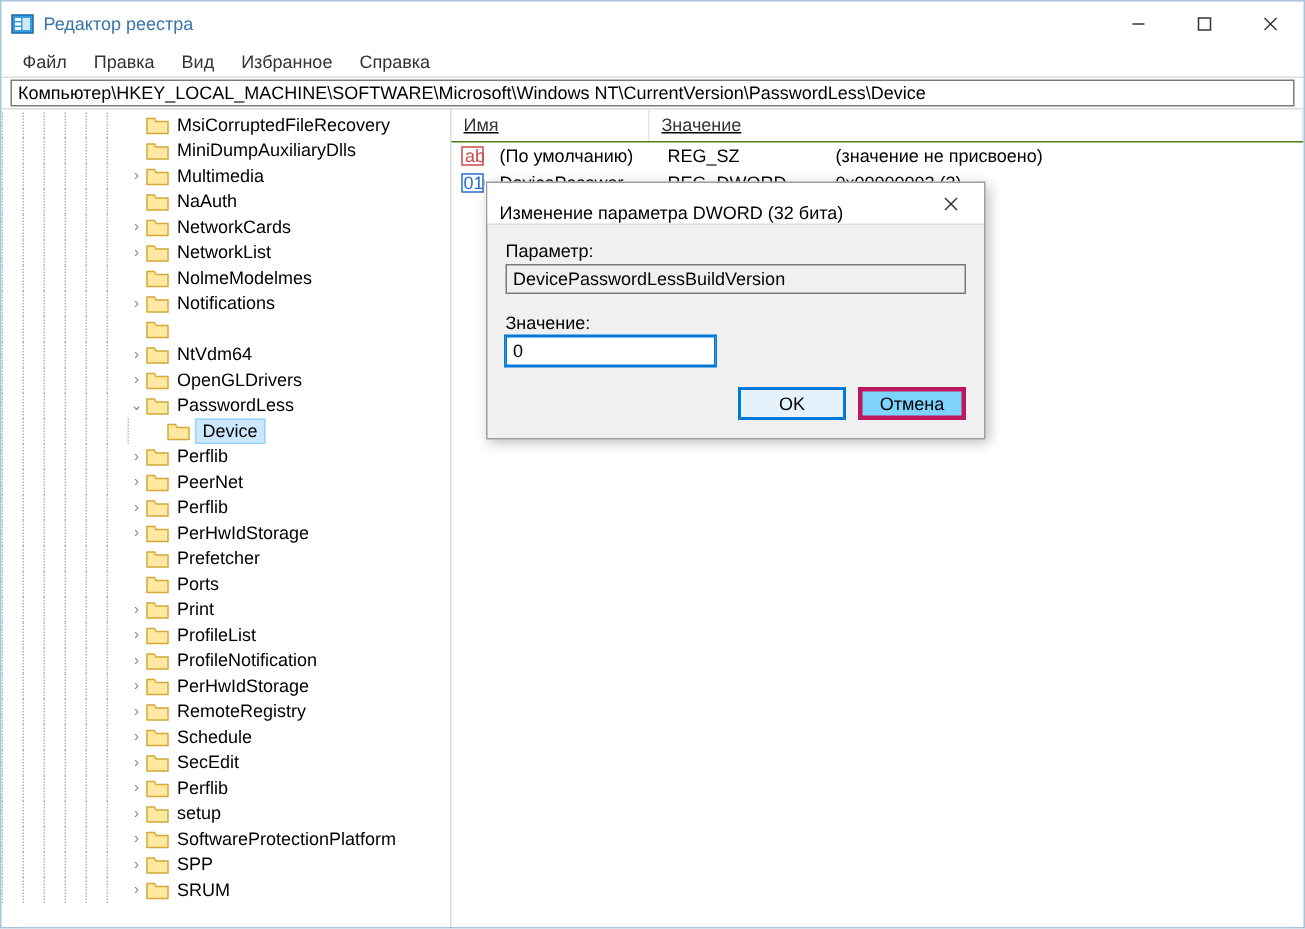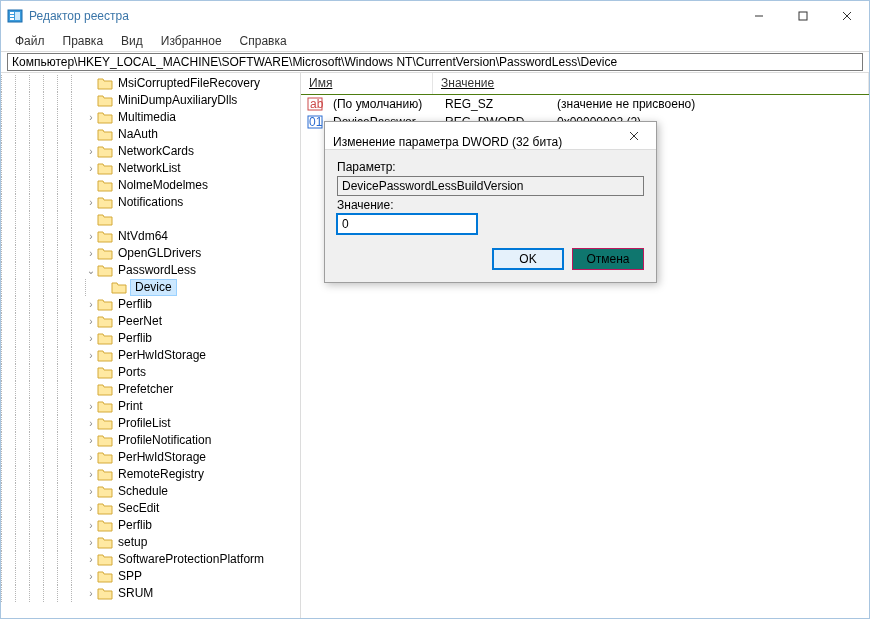--- a/index.html
+++ b/index.html
@@ -31,27 +31,27 @@
 
   
   .dialog { position: absolute; left: 23px; top: 48px; width: 333px; background:#f0f0f0; border:1px solid #9e9e9e; box-shadow: 2px 2px 8px rgba(0,0,0,.25); }
   .dialog .dlg-title { height: 28px; display:flex; align-items:flex-end; padding:0 8px; background:#fff; border-bottom:1px solid #dcdcdc; }
   .dialog .dlg-title span { flex:1; }
   .dialog .dlg-close { width:28px; height:100%; display:flex; align-items:center; justify-content:center; }
   .dialog .dlg-body { padding: 10px 12px 12px; }
   .dialog .fld-label { margin-bottom:2px; }
   .dialog input[type=text] { width:100%; border:1px solid #7a7a7a; padding:2px 4px; height:20px; background:#fff; }
   .dialog input.readonly { background:#f0f0f0; }
-  .dialog .row2 { display:flex; gap:14px; margin-top:2px;flex-direction:column; }
+  .dialog .row2 { display:flex; gap:14px; margin-top:12px;flex-direction:column; }
   .dialog .row2 .col { flex:1; }
   .dialog fieldset { border:1px solid #cfcfcf; padding:4px 8px 8px; }
   .dialog legend { padding:0 4px; }
   .dialog .radio { display:flex; align-items:center; gap:4px; margin-top:2px; }
   .dialog .btns { display:flex; justify-content:flex-end; gap:8px; margin-top:14px; }
-  .dialog button { min-width:72px; height:22px; border:1px solid #be185d; background:#0f766e; }
+  .dialog button { min-width:72px; height:22px; border:3px solid #be185d; background:#7dd3fc; }
   .dialog button.primary { border:2px solid #0078d7; background:#e5f1fb; }
 
   
   .folder-icon svg, .val-icon svg { width:100%; height:100%; }
 
   .col-name { width:132px; }
   .col-type { width:112px; }
   .col-value { flex:1; }
   .dotted-indent { display:inline-block; height:17px; border-left:1px dotted #b5b5b5; }
 </style>
@@ -365,36 +365,36 @@
           <span class="dotted-indent" style="width:14px"></span>
           <span class="dotted-indent" style="width:14px"></span>
           <span class="dotted-indent" style="width:14px"></span>
           <span class="dotted-indent" style="width:14px"></span>
           <span class="twisty"></span>
           <span class="folder-icon">
             <svg viewBox="0 0 16 16">
               <path d="M1 3h5l1 2h8v8H1z" fill="#ffe9a2" stroke="#d4a938"></path>
             </svg>
           </span>
+          <span class="label">Prefetcher</span>
+        </li>
+        <li>
+          <span class="dotted-indent" style="width:14px"></span>
+          <span class="dotted-indent" style="width:14px"></span>
+          <span class="dotted-indent" style="width:14px"></span>
+          <span class="dotted-indent" style="width:14px"></span>
+          <span class="dotted-indent" style="width:14px"></span>
+          <span class="dotted-indent" style="width:14px"></span>
+          <span class="twisty"></span>
+          <span class="folder-icon">
+            <svg viewBox="0 0 16 16">
+              <path d="M1 3h5l1 2h8v8H1z" fill="#ffe9a2" stroke="#d4a938"></path>
+            </svg>
+          </span>
           <span class="label">Ports</span>
-        </li>
-        <li>
-          <span class="dotted-indent" style="width:14px"></span>
-          <span class="dotted-indent" style="width:14px"></span>
-          <span class="dotted-indent" style="width:14px"></span>
-          <span class="dotted-indent" style="width:14px"></span>
-          <span class="dotted-indent" style="width:14px"></span>
-          <span class="dotted-indent" style="width:14px"></span>
-          <span class="twisty"></span>
-          <span class="folder-icon">
-            <svg viewBox="0 0 16 16">
-              <path d="M1 3h5l1 2h8v8H1z" fill="#ffe9a2" stroke="#d4a938"></path>
-            </svg>
-          </span>
-          <span class="label">Prefetcher</span>
         </li>
         <li>
           <span class="dotted-indent" style="width:14px"></span>
           <span class="dotted-indent" style="width:14px"></span>
           <span class="dotted-indent" style="width:14px"></span>
           <span class="dotted-indent" style="width:14px"></span>
           <span class="dotted-indent" style="width:14px"></span>
           <span class="dotted-indent" style="width:14px"></span>
           <span class="twisty">›</span>
           <span class="folder-icon">

